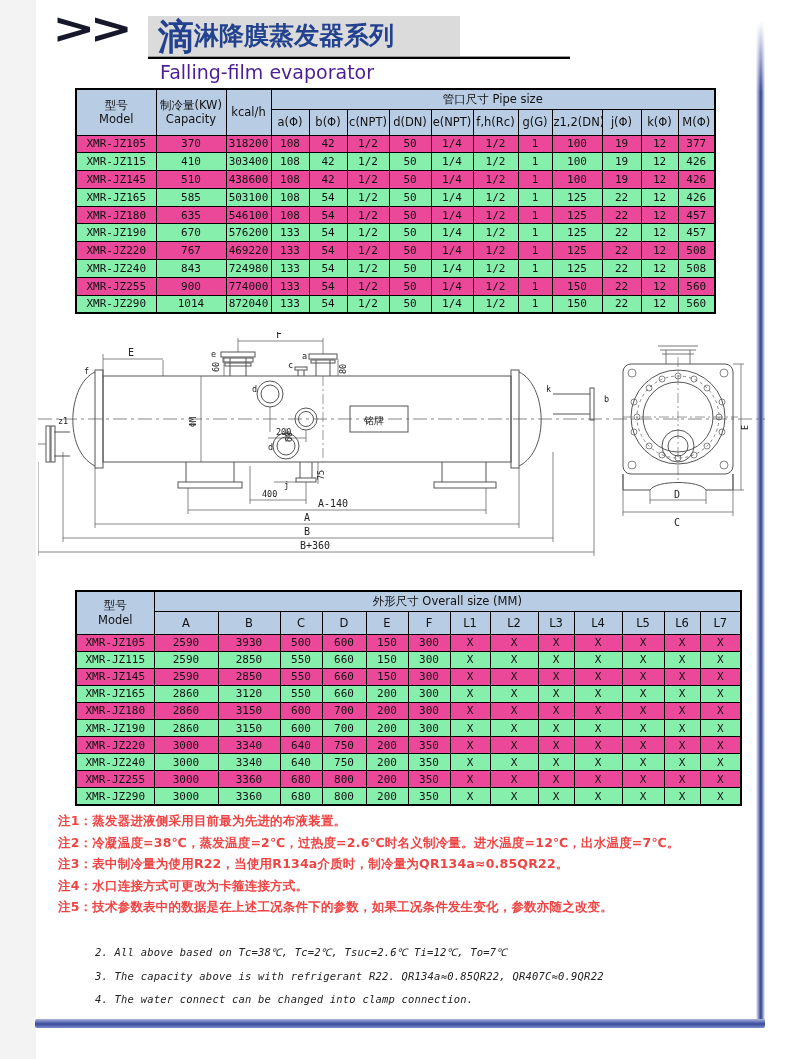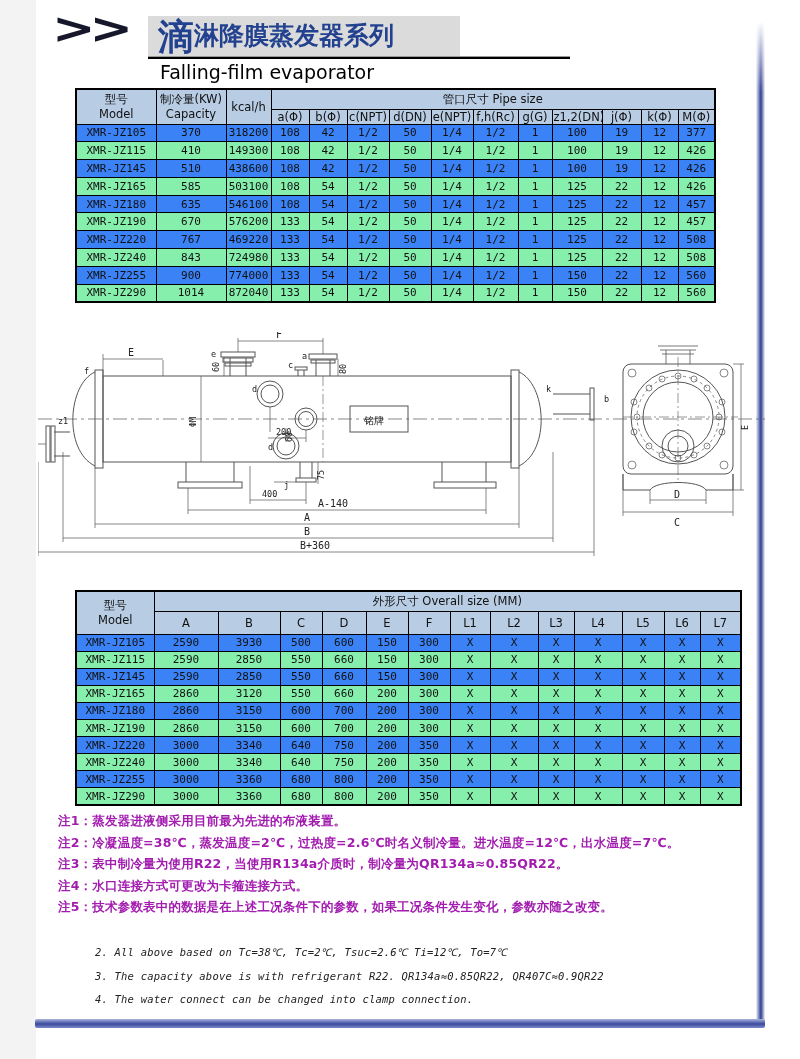--- a/index.html
+++ b/index.html
@@ -12,48 +12,48 @@
 
   
   .chevrons { position:absolute; left:52px; top:4px; font-size:52px; font-weight:bold;
     color:#17172b; letter-spacing:-6px; transform:scaleY(0.82); transform-origin:top left; }
   .title-bar { position:absolute; left:148px; top:16px; width:312px; height:40px;
     background:#dbdbdb; display:flex; align-items:flex-end; padding:0 8px 2px 10px; }
   .title-lead { font-size:36px; font-weight:bold; color:#22418e; line-height:0.95; }
   .title-rest { font-size:25px; font-weight:bold; color:#22418e; padding-bottom:2px; }
   .title-underline { position:absolute; left:148px; top:56px; width:422px; height:3px;
     border-top:1px solid #9a9a9a; background:#000; }
-  .subtitle { position:absolute; left:160px; top:61px; font-size:19px; font-weight:500; color:#000000; }
+  .subtitle { position:absolute; left:160px; top:61px; font-size:19px; font-weight:500; color:#4c1d95; }
 
   
   table.spec { border-collapse:collapse; table-layout:fixed; position:absolute;
     font-family:"DejaVu Sans Mono", monospace; font-size:11px; text-align:center; }
   table.spec th, table.spec td { border:1px solid #000; padding:0 1px; overflow:hidden; white-space:nowrap; }
   table.spec { border:2px solid #000; }
   table.spec th { background:#b8cce4; font-weight:normal; font-family:"DejaVu Sans", sans-serif; font-size:11.5px; }
-  table.spec tbody tr { height:17.8px; background:#3b82f6; }
+  table.spec tbody tr { height:17.8px; background:#ec4899; }
   table.spec tbody tr.alt { background:#86efac; }
   #pipe-table { left:75px; top:88px; width:637px; }
   #pipe-table thead tr.h1 { height:20px; }
-  #pipe-table thead tr.h2 { height:15px; }
+  #pipe-table thead tr.h2 { height:26px; }
   #overall-table { left:75px; top:590px; width:657px; }
   #overall-table thead tr.h1 { height:20px; }
   #overall-table thead tr.h2 { height:23px; }
   #overall-table tbody tr { height:17.1px; }
   .th2line { line-height:1.25; }
 
   
   .drawing { position:absolute; left:38px; top:332px; width:727px; height:238px; }
   .drawing svg { width:100%; height:100%; }
   .drawing text { font-family:"DejaVu Sans Mono", monospace; font-size:10px; fill:#222; }
   .drawing .sm { font-size:8.5px; }
 
   
   .notes { position:absolute; left:58px; top:810px; width:700px; }
-  .note-line { font-size:12.5px; font-weight:600; line-height:21.6px; color:#a21caf; letter-spacing:0.2px; }
+  .note-line { font-size:12.5px; font-weight:600; line-height:21.6px; color:#ef4444; letter-spacing:0.2px; }
   .note-line.indent { padding-left:40px; }
   .ps { position:absolute; left:60px; top:941px; width:700px; }
   .ps .note-line { font-family:"DejaVu Sans Mono", monospace; font-size:10.5px; font-weight:normal;
     line-height:23.5px; color:#222; }
   .ps .note-line.indent { padding-left:35px;font-style:italic; }
 
   
   .v-accent { position:absolute; left:756px; top:22px; width:9px; height:998px;
     background:linear-gradient(90deg, rgba(90,104,175,0.05), #5b6ab0 40%, #313f8f 55%, rgba(90,104,175,0.05));
   }
@@ -132,21 +132,21 @@
         <td>1/2</td>
         <td>1</td>
         <td>100</td>
         <td>19</td>
         <td>12</td>
         <td>377</td>
       </tr>
       <tr class="alt">
         <td>XMR-JZ115</td>
         <td>410</td>
-        <td>149300</td>
+        <td>303400</td>
         <td>108</td>
         <td>42</td>
         <td>1/2</td>
         <td>50</td>
         <td>1/4</td>
         <td>1/2</td>
         <td>1</td>
         <td>100</td>
         <td>19</td>
         <td>12</td>

